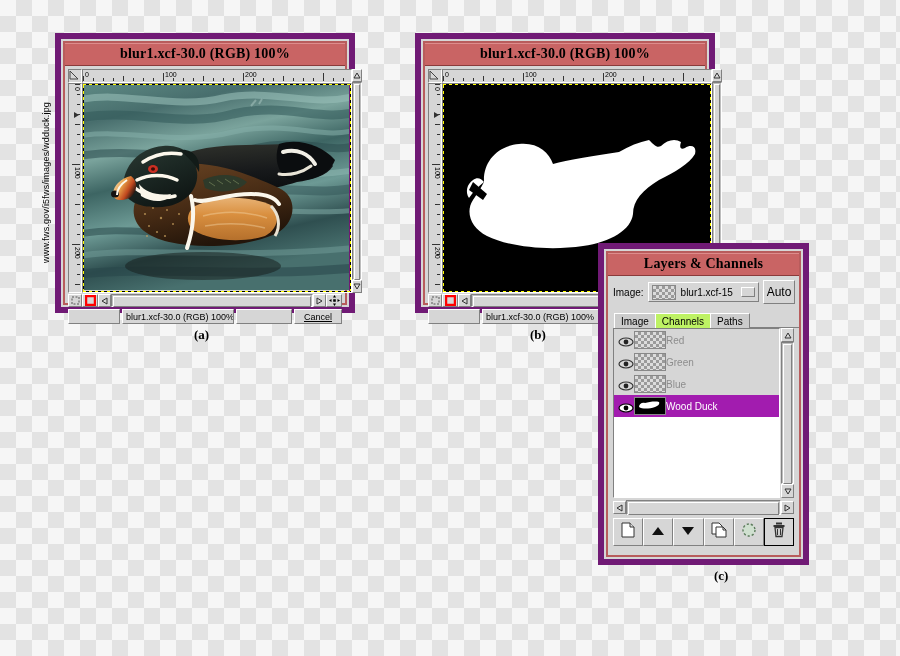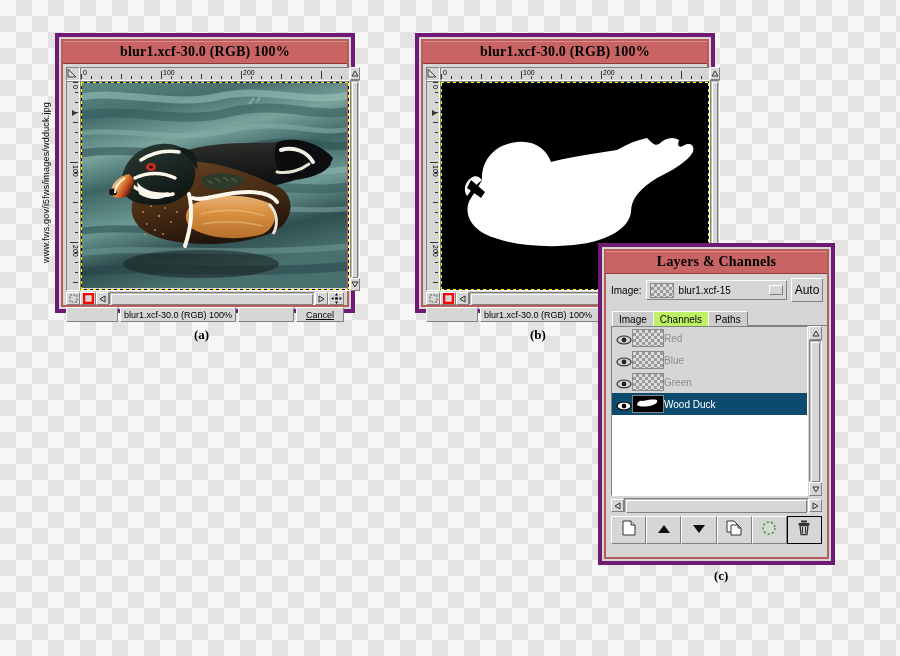--- a/index.html
+++ b/index.html
@@ -16,21 +16,21 @@
     background-image:
       linear-gradient(45deg,#e3e3e3 25%,transparent 25%,transparent 75%,#e3e3e3 75%),
       linear-gradient(45deg,#e3e3e3 25%,transparent 25%,transparent 75%,#e3e3e3 75%);
     background-size:32px 32px;
     background-position:0 0,16px 16px;
     background-color:#f6f6f6;
   }
 
   
   .win{position:absolute;box-sizing:border-box;background:#d6d6d6;
-       border:4px solid #701a75;padding:2px;}
+       border:6px solid #701a75;padding:2px;}
   .win-frame{border:2px solid #b85c5c;background:#d6d6d6;padding:0;box-sizing:border-box;height:100%;}
   .titlebar{
     background:#c96464;color:#000;text-align:center;
     font-family:"Liberation Serif", serif;font-weight:bold;
     font-size:14px;line-height:20px;height:21px;
     border-bottom:1px solid #8a3a3a;
     border-top:1px solid #dd8c8c;
     letter-spacing:.2px;
   }
   .win-body{padding:3px;box-sizing:border-box;}
@@ -67,21 +67,21 @@
     position:absolute;left:41px;top:75px;width:14px;height:215px;
     font-size:9px;color:#000;
     writing-mode:vertical-rl;transform:rotate(180deg);
     text-align:center;letter-spacing:.2px;
     font-family:"Liberation Sans",sans-serif;
   }
 
   .figlabel{position:absolute;font-family:"Liberation Serif",serif;font-weight:bold;font-size:13px;color:#000;}
 
   
-  .lcwin{left:598px;top:243px;width:237px;height:322px;}
+  .lcwin{left:598px;top:243px;width:211px;height:322px;}
   .imagerow{display:flex;align-items:center;gap:4px;padding:4px 4px 4px 5px;}
   .imagerow .lbl{font-size:10px;color:#000;}
   .optmenu{flex:1;height:20px;background:#d6d6d6;display:flex;align-items:center;gap:5px;padding:0 3px;box-sizing:border-box;}
   .thumbchk{width:22px;height:13px;
     background-image:
       linear-gradient(45deg,#9a9a9a 25%,transparent 25%,transparent 75%,#9a9a9a 75%),
       linear-gradient(45deg,#9a9a9a 25%,transparent 25%,transparent 75%,#9a9a9a 75%);
     background-size:6px 6px;background-position:0 0,3px 3px;background-color:#dcdcdc;
     border:1px solid #888;flex:none;}
   .optmenu .txt{font-size:10px;flex:1;}
@@ -91,21 +91,21 @@
   .tabs{display:flex;align-items:flex-end;padding-left:6px;height:19px;margin-top:1px;}
   .tab{font-size:10px;padding:2px 6px 2px 6px;background:#cccccc;
        border:1px solid;border-color:#ffffff #808080 #cccccc #ffffff;border-bottom:none;
        margin-right:-1px;height:15px;box-sizing:border-box;}
   .tab.active{background:#bef264;}
   .tabfill{flex:1;border-bottom:1px solid #808080;height:1px;}
 
   .listwrap{margin:0 5px;display:flex;height:170px;}
   .list{flex:1;background:#ffffff;overflow:hidden;}
   .chanrow{display:flex;align-items:center;height:22px;padding-left:4px;background:#d6d6d6;}
-  .chanrow.sel{background:#0c4a6e;}
+  .chanrow.sel{background:#a21caf;}
   .eye{width:16px;height:13px;flex:none;}
   .cthumb{width:30px;height:16px;border:1px solid #888;flex:none;
     background-image:
       linear-gradient(45deg,#9a9a9a 25%,transparent 25%,transparent 75%,#9a9a9a 75%),
       linear-gradient(45deg,#9a9a9a 25%,transparent 25%,transparent 75%,#9a9a9a 75%);
     background-size:6px 6px;background-position:0 0,3px 3px;background-color:#dcdcdc;}
   .cname{font-size:10px;color:#8d8d8d;}
   .chanrow.sel .cname{color:#ffffff;}
   .listv{width:13px;background:#d6d6d6;margin-left:1px;display:flex;flex-direction:column;}
   .sbbtn{height:12px;background:#d6d6d6;display:flex;align-items:center;justify-content:center;}
@@ -605,32 +605,32 @@
         </div>
 
         <div class="chanrow">
           <span class="eye">
             <svg width="16" height="12" viewBox="0 0 16 12">
               <ellipse cx="8" cy="6" rx="7" ry="4" fill="#d6d6d6" stroke="#333" stroke-width="1.2"></ellipse>
               <ellipse cx="8" cy="6" rx="2.4" ry="2.4" fill="#222"></ellipse>
             </svg>
           </span>
           <span class="cthumb"></span>
-          <span class="cname">Blue</span>
+          <span class="cname">Green</span>
         </div>
 
         <div class="chanrow">
           <span class="eye">
             <svg width="16" height="12" viewBox="0 0 16 12">
               <ellipse cx="8" cy="6" rx="7" ry="4" fill="#d6d6d6" stroke="#333" stroke-width="1.2"></ellipse>
               <ellipse cx="8" cy="6" rx="2.4" ry="2.4" fill="#222"></ellipse>
             </svg>
           </span>
           <span class="cthumb"></span>
-          <span class="cname">Green</span>
+          <span class="cname">Blue</span>
         </div>
 
         <div class="chanrow sel">
           <span class="eye">
             <svg width="16" height="12" viewBox="0 0 16 12">
               <ellipse cx="8" cy="6" rx="7" ry="4" fill="#ffffff" stroke="#000" stroke-width="1.2"></ellipse>
               <ellipse cx="8" cy="6" rx="2.4" ry="2.4" fill="#000"></ellipse>
             </svg>
           </span>
           <span class="cthumb" style="background:#000;background-image:none;">

